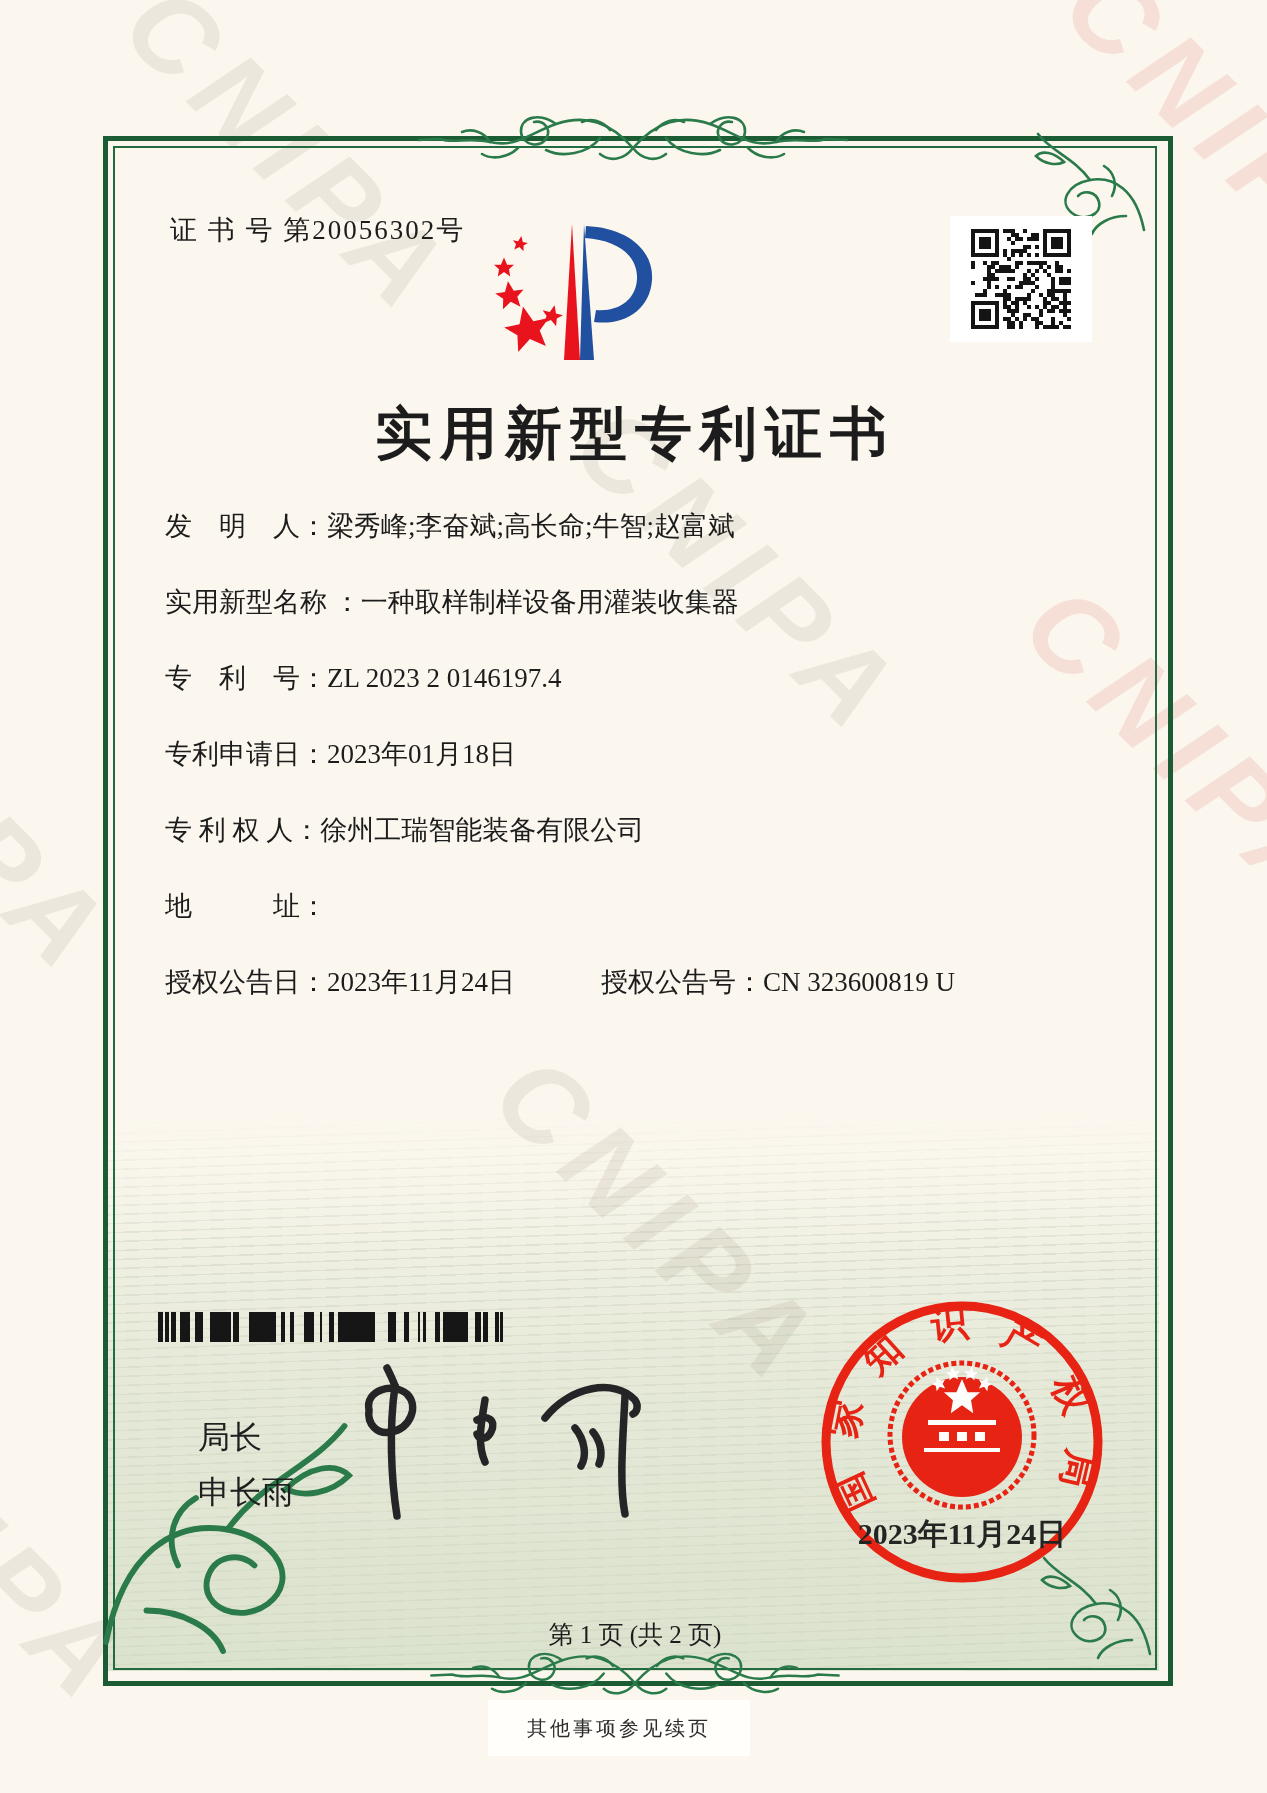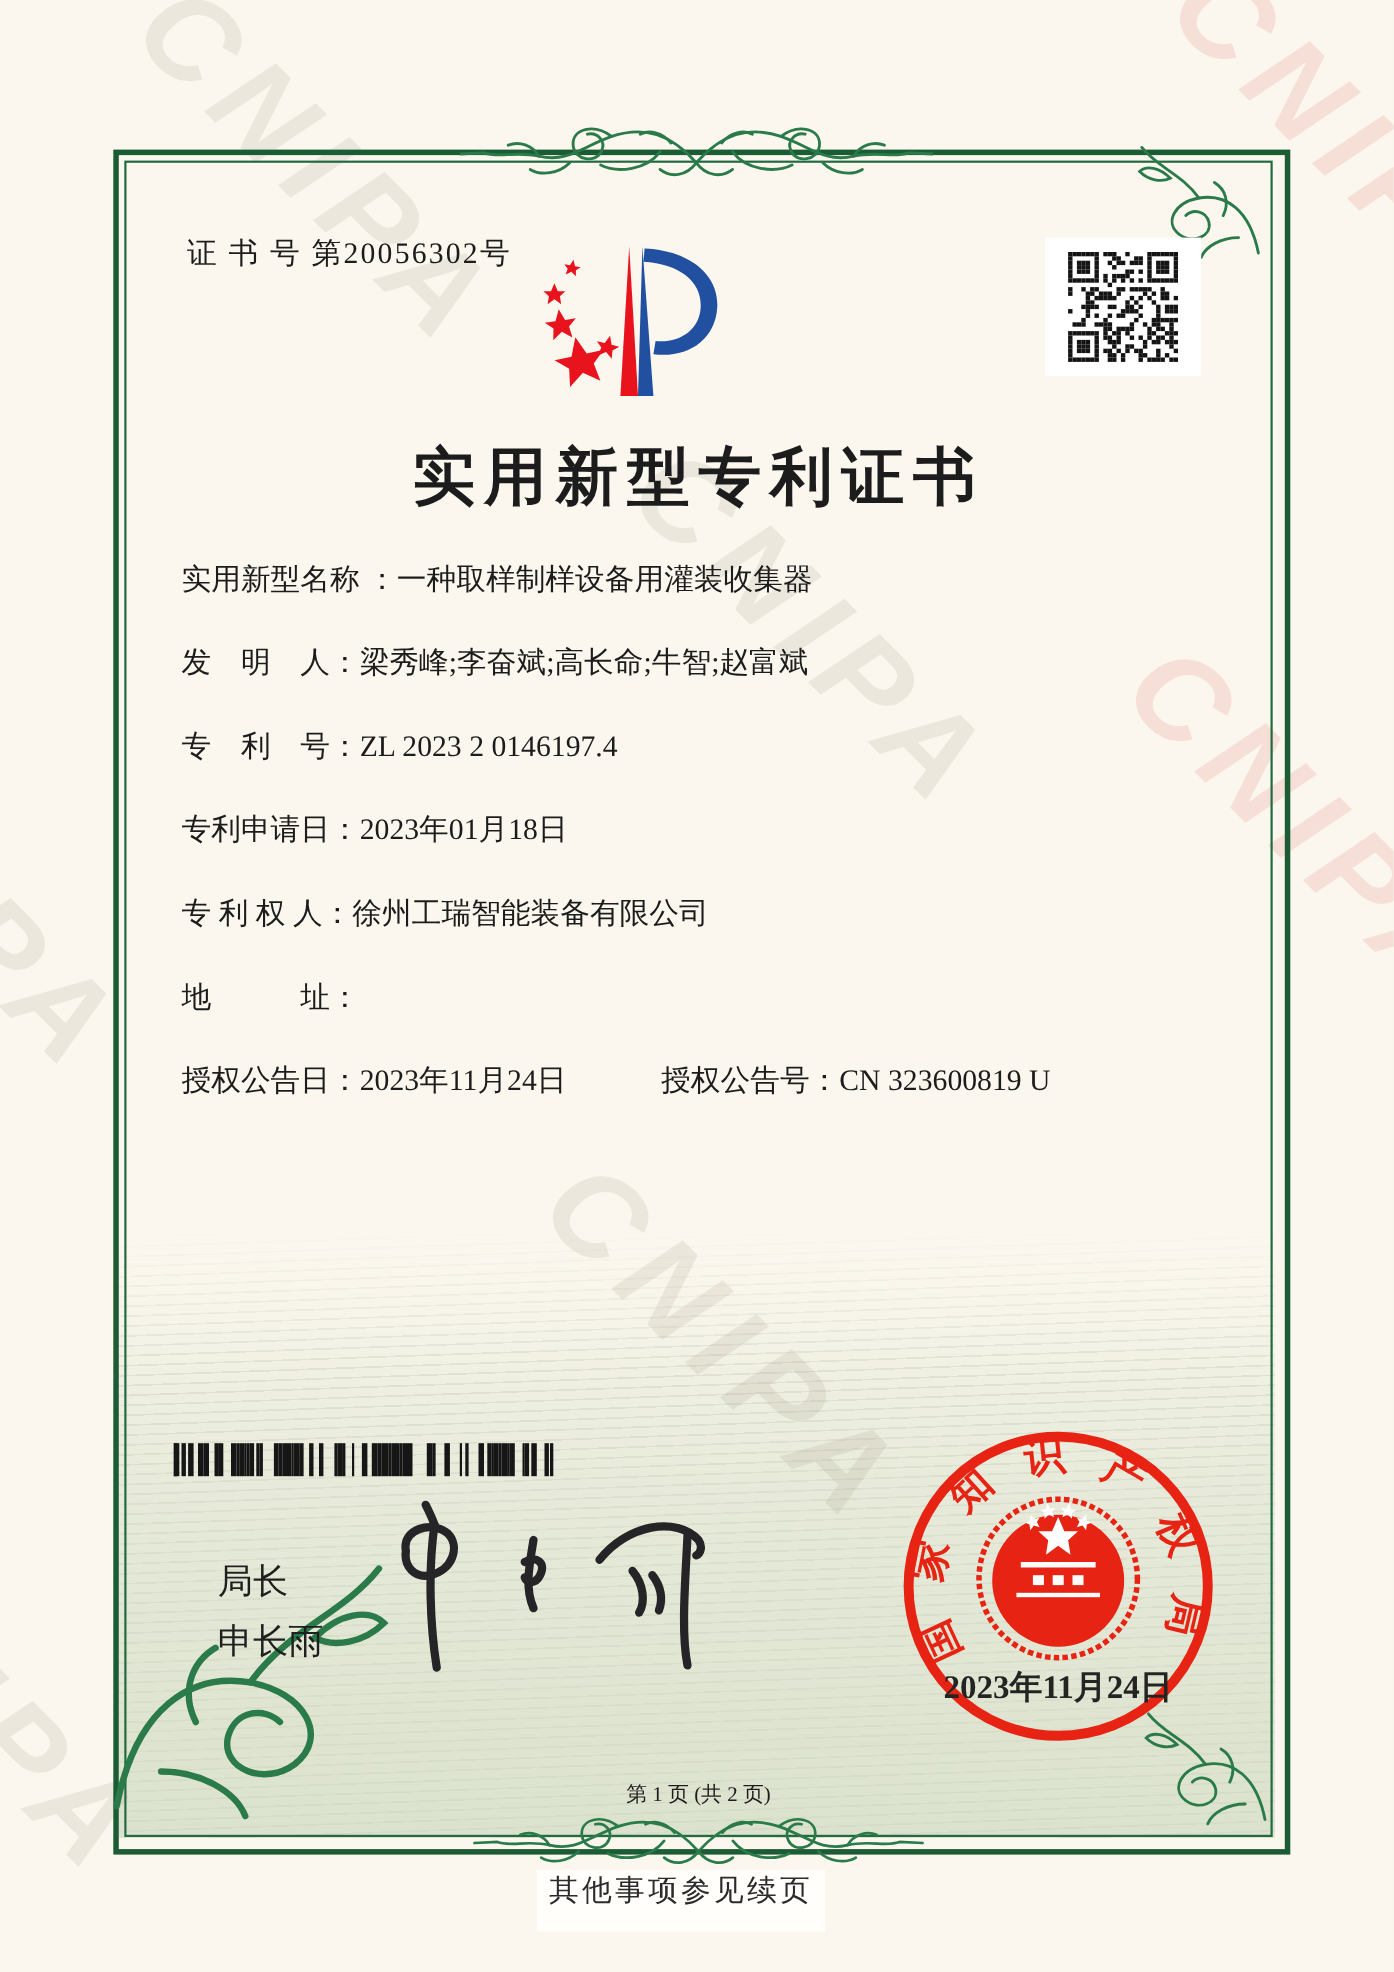--- a/index.html
+++ b/index.html
@@ -54,23 +54,23 @@
   
   .officer{left:178px;top:1420px;z-index:3;font-family:"Liberation Sans",sans-serif;
       font-size:32px;font-weight:500;color:#1f1f1f;}
   .officer div{margin-bottom:20px;line-height:1.1;margin-left:20px;}
   .signature{left:335px;top:1348px;z-index:3;}
 
   
   .seal{left:812px;top:1292px;z-index:4;opacity:.95;}
 
   
-  .page-no{left:110px;top:1618px;width:1050px;text-align:center;font-size:19px;z-index:3;}
+  .page-no{left:110px;top:1618px;width:1050px;text-align:center;font-size:25px;z-index:3;}
   .note-box{left:488px;top:1700px;width:262px;height:56px;background:#fffefa;z-index:3;
-      display:flex;align-items:flex-start;justify-content:center;font-size:27px;letter-spacing:3px;color:#2b2b2b;}
+      display:flex;align-items:center;justify-content:center;font-size:20px;letter-spacing:3px;color:#2b2b2b;}
 </style>
 </head>
 <body>
 
 <div class="page">
 
   <svg width="0" height="0" style="position:absolute" aria-hidden="true">
     <defs>
       <g id="orn-half" fill="none" stroke="#2a7a4a" stroke-width="2.6" stroke-linecap="round">
         <path d="M215,56 C238,30 262,22 292,32 C320,42 332,56 358,50 C380,45 394,52 408,47 L430,48"></path>
@@ -427,26 +427,26 @@
           <rect x="84" y="96" width="4" height="4"></rect>
           <rect x="92" y="96" width="4" height="4"></rect>
           <rect x="96" y="96" width="4" height="4"></rect>
         </svg></div>
   </div>
 
   <div class="abs title">实用新型专利证书</div>
 
   <div class="abs fields">
     <div class="field-row">
+      <span class="f-label">发　明　人：</span>
+      <span class="f-value">梁秀峰;李奋斌;高长命;牛智;赵富斌</span>
+    </div>
+    <div class="field-row">
       <span class="f-label">实用新型名称 ：</span>
       <span class="f-value">一种取样制样设备用灌装收集器</span>
-    </div>
-    <div class="field-row">
-      <span class="f-label">发　明　人：</span>
-      <span class="f-value">梁秀峰;李奋斌;高长命;牛智;赵富斌</span>
     </div>
     <div class="field-row">
       <span class="f-label">专　利　号：</span>
       <span class="f-value">ZL 2023 2 0146197.4</span>
     </div>
     <div class="field-row">
       <span class="f-label">专利申请日：</span>
       <span class="f-value">2023年01月18日</span>
     </div>
     <div class="field-row">

